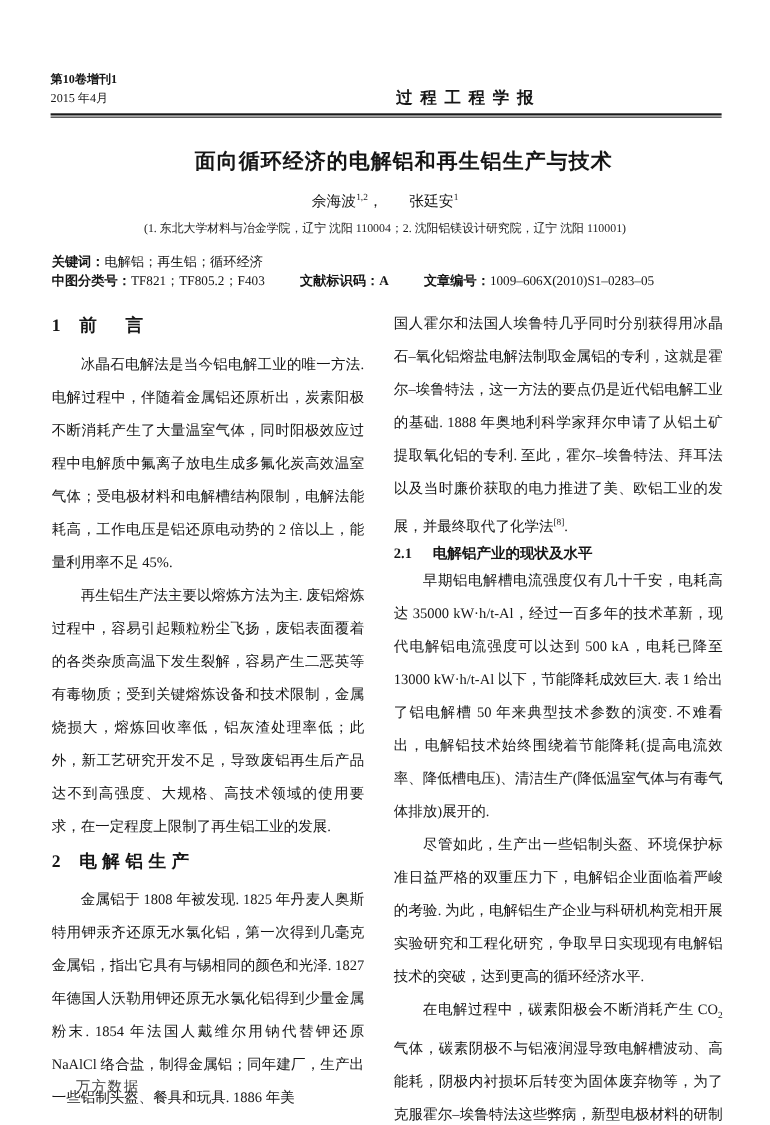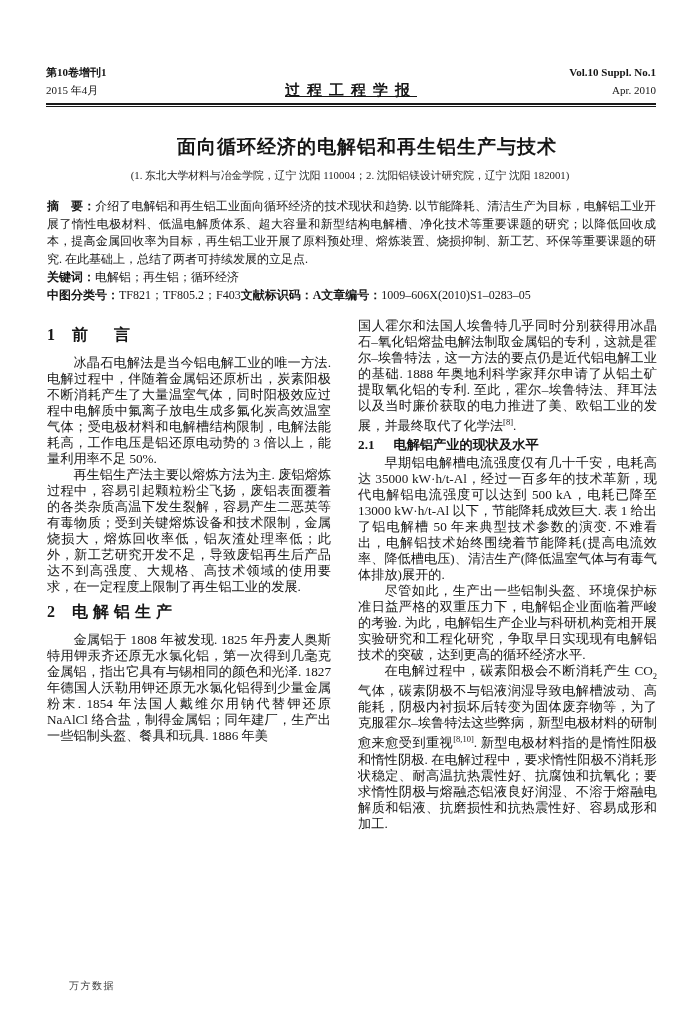--- a/index.html
+++ b/index.html
@@ -18,21 +18,21 @@
   .header {
     display: flex;
     justify-content: space-between;
     align-items: flex-end;
     padding: 63px 44px 0 46px;
   }
   .header-left, .header-right { width: 150px; font-size: 11px; line-height: 18px; }
   .header-right { text-align: right; }
   .header-center { flex: 1; text-align: center; }
   .hdr-strong { font-weight: bold; }
-  .journal-cn { font-size: 15px; font-weight: bold; letter-spacing: 7px; line-height: 18px; text-decoration: underline; }
+  .journal-cn { font-size: 15px; font-weight: bold; letter-spacing: 7px; line-height: 18px; }
   .journal-en { font-size: 11.5px; line-height: 18px; }
 
   .rule-double {
     margin: 4px 44px 0 46px;
     height: 4px;
     border-top: 2.4px solid #1a1a1a;
     border-bottom: 1.2px solid #1a1a1a;
   }
 
   
@@ -51,30 +51,30 @@
 
   
   .abstract-block {
     margin: 15px 44px 0 47px;
     font-size: 12px;
     line-height: 17.7px;
     text-align: justify;
   }
   .abstract-block b { font-weight: bold; }
   .meta-line { text-align: left; }
-  .meta-group + .meta-group { }
+  .meta-group + .meta-group { margin-left: 32px; }
 
   
   .columns { margin: 14px 43px 0 47px; display: flex; gap: 27px; }
   .col-left  { width: 285px; }
   .col-right { width: 300px; }
   .body-p {
     margin: 0;
     font-size: 13.2px;
-    line-height: 16px;
+    line-height: 30px;
     text-align: justify;
     text-indent: 2em;
   }
   .body-p.cont { text-indent: 0; }
   .body-p sup { font-size: 8.5px; }
   .body-p sub { font-size: 8.5px; }
   h2.sec {
     margin: 7px 0 9px;
     font-size: 16px;
     font-weight: bold;
@@ -87,65 +87,63 @@
     font-size: 13.2px;
     font-weight: bold;
   }
   h3.subsec .subsec-num { margin-right: 19px; }
 
   
   .watermark {
     position: absolute;
     left: 69px;
     top: 979px;
-    font-size: 10px;
+    font-size: 13px;
     letter-spacing: 1.5px;
     color: #3d3d3d;
     font-family: "Liberation Sans", "DejaVu Sans", sans-serif;
   }
 </style>
 </head>
 <body>
 
 <div class="page">
 
   <div class="header">
     <div class="header-left">
       <div class="hdr-strong">第10卷增刊1</div>
       <div>2015 年4月</div>
     </div>
     <div class="header-center">
       <div class="journal-cn">过程工程学报</div>
     </div>
-    <div class="header-right">
-      <div class="hdr-strong">Vol.10 Suppl. No.1</div>
-      <div>Apr. 2010</div>
-    </div>
   </div>
   <div class="rule-double"></div>
 
   <div class="paper-title">面向循环经济的电解铝和再生铝生产与技术</div>
 
+  <div class="authors">
+    <span><span>佘海波</span><sup>1,2</sup></span><span class="author-sep">，</span><span><span>张廷安</span><sup>1</sup></span>
+  </div>
 
-  <div class="affiliation">(1. 东北大学材料与冶金学院，辽宁 沈阳 110004；2. 沈阳铝镁设计研究院，辽宁 沈阳 182001)</div>
+  <div class="affiliation">(1. 东北大学材料与冶金学院，辽宁 沈阳 110004；2. 沈阳铝镁设计研究院，辽宁 沈阳 110001)</div>
 
   <div class="abstract-block">
-    <div><b>摘　要：</b><span>介绍了电解铝和再生铝工业面向循环经济的技术现状和趋势. 以节能降耗、清洁生产为目标，电解铝工业开展了惰性电极材料、低温电解质体系、超大容量和新型结构电解槽、净化技术等重要课题的研究；以降低回收成本，提高金属回收率为目标，再生铝工业开展了原料预处理、熔炼装置、烧损抑制、新工艺、环保等重要课题的研究. 在此基础上，总结了两者可持续发展的立足点.</span></div>
     <div><b>关键词：</b><span>电解铝；再生铝；循环经济</span></div>
     <div class="meta-line">
       <span class="meta-group"><b>中图分类号：</b><span>TF821；TF805.2；F403</span></span><span class="meta-group"><b>文献标识码：</b><b>A</b></span><span class="meta-group"><b>文章编号：</b><span>1009–606X(2010)S1–0283–05</span></span>
     </div>
   </div>
 
   <div class="columns">
     <div class="col-left">
       <h2 class="sec">
         <span class="sec-num">1</span><span class="sec-title">前　言</span>
       </h2>
-      <p class="body-p">冰晶石电解法是当今铝电解工业的唯一方法. 电解过程中，伴随着金属铝还原析出，炭素阳极不断消耗产生了大量温室气体，同时阳极效应过程中电解质中氟离子放电生成多氟化炭高效温室气体；受电极材料和电解槽结构限制，电解法能耗高，工作电压是铝还原电动势的 3 倍以上，能量利用率不足 50%.</p>
+      <p class="body-p">冰晶石电解法是当今铝电解工业的唯一方法. 电解过程中，伴随着金属铝还原析出，炭素阳极不断消耗产生了大量温室气体，同时阳极效应过程中电解质中氟离子放电生成多氟化炭高效温室气体；受电极材料和电解槽结构限制，电解法能耗高，工作电压是铝还原电动势的 2 倍以上，能量利用率不足 45%.</p>
       <p class="body-p">再生铝生产法主要以熔炼方法为主. 废铝熔炼过程中，容易引起颗粒粉尘飞扬，废铝表面覆着的各类杂质高温下发生裂解，容易产生二恶英等有毒物质；受到关键熔炼设备和技术限制，金属烧损大，熔炼回收率低，铝灰渣处理率低；此外，新工艺研究开发不足，导致废铝再生后产品达不到高强度、大规格、高技术领域的使用要求，在一定程度上限制了再生铝工业的发展.</p>
       <h2 class="sec">
         <span class="sec-num">2</span><span class="sec-title">电解铝生产</span>
       </h2>
       <p class="body-p">金属铝于 1808 年被发现. 1825 年丹麦人奥斯特用钾汞齐还原无水氯化铝，第一次得到几毫克金属铝，指出它具有与锡相同的颜色和光泽. 1827 年德国人沃勒用钾还原无水氯化铝得到少量金属粉末. 1854 年法国人戴维尔用钠代替钾还原 NaAlCl 络合盐，制得金属铝；同年建厂，生产出一些铝制头盔、餐具和玩具. 1886 年美</p>
     </div>
 
     <div class="col-right">
       <p class="body-p cont">国人霍尔和法国人埃鲁特几乎同时分别获得用冰晶石–氧化铝熔盐电解法制取金属铝的专利，这就是霍尔–埃鲁特法，这一方法的要点仍是近代铝电解工业的基础. 1888 年奥地利科学家拜尔申请了从铝土矿提取氧化铝的专利. 至此，霍尔–埃鲁特法、拜耳法以及当时廉价获取的电力推进了美、欧铝工业的发展，并最终取代了化学法<sup>[8]</sup>.</p>
       <h3 class="subsec">

